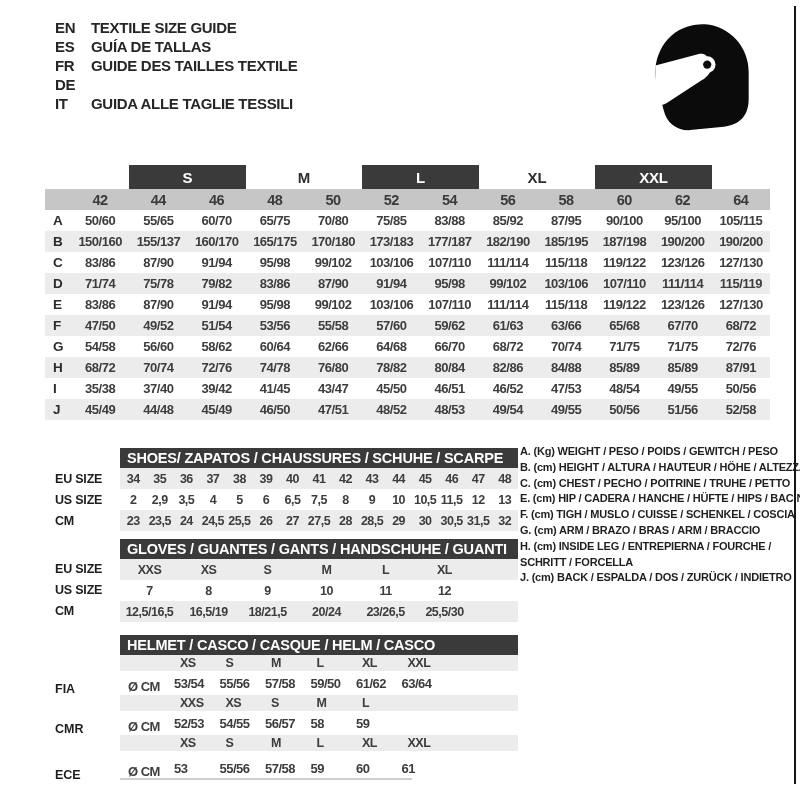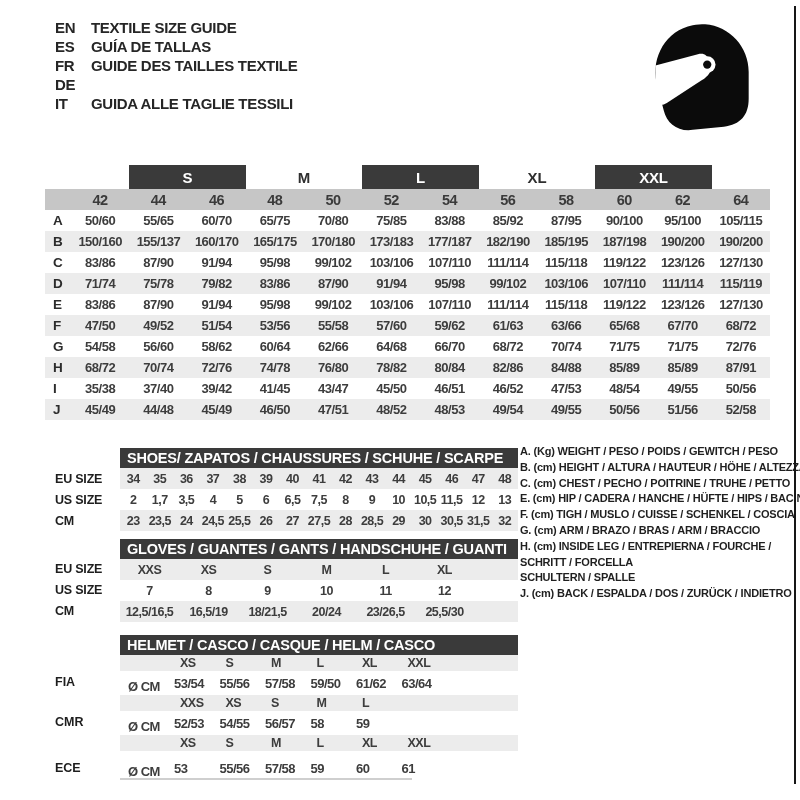--- a/index.html
+++ b/index.html
@@ -52,21 +52,21 @@
   .h-sizes{height:16px;background:var(--stripe);}
   .h-vals{height:24px;}
   .h-vals.gap{margin-top:5px;}
   .helmet-cols .cell{justify-content:flex-start;padding-left:2px;font-size:13px;}
   .h-sizes .cell{padding-left:8px;font-size:12.5px;}
   .h-unit{padding-left:8px !important;font-size:13px;margin-top:7px;}
 
   
   .sidelabs{left:55px;width:62px;}
   .sidelab{height:21px;display:flex;align-items:center;font-size:12.5px;color:#1e1e1e;letter-spacing:-0.2px;}
-  .h-lab{position:absolute;left:0;height:24px;display:flex;align-items:center;font-size:12.5px;color:#1e1e1e;}
+  .h-lab{position:absolute;left:0;height:24px;display:flex;align-items:center;font-size:12.5px;color:#1e1e1e;margin-top:7px;}
 
   
   .legend{left:520px;top:444px;width:268px;}
   .leg-line{font-size:11px;line-height:15.8px;white-space:nowrap;color:#1f1f1f;letter-spacing:-0.2px;}
 
   
   .vline{left:794px;top:6px;width:2px;height:778px;background:#161616;}
   .bline{left:120px;top:778px;width:292px;height:2px;background:#cfcfcf;}
 </style>
 </head>
@@ -295,21 +295,21 @@
         <div class="cell">42</div>
         <div class="cell">43</div>
         <div class="cell">44</div>
         <div class="cell">45</div>
         <div class="cell">46</div>
         <div class="cell">47</div>
         <div class="cell">48</div>
       </div>
       <div class="srow shoes-cols">
         <div class="cell">2</div>
-        <div class="cell">1,7</div>
+        <div class="cell">2,9</div>
         <div class="cell">3,5</div>
         <div class="cell">4</div>
         <div class="cell">5</div>
         <div class="cell">6</div>
         <div class="cell">6,5</div>
         <div class="cell">7,5</div>
         <div class="cell">8</div>
         <div class="cell">9</div>
         <div class="cell">10</div>
         <div class="cell">10,5</div>
@@ -459,21 +459,20 @@
       <div class="leg-line">F. (cm) TIGH / MUSLO / CUISSE / SCHENKEL / COSCIA</div>
     </div>
     <div>
       <div class="leg-line">G. (cm) ARM  / BRAZO / BRAS / ARM / BRACCIO</div>
     </div>
     <div>
       <div class="leg-line">H. (cm) INSIDE LEG / ENTREPIERNA / FOURCHE /</div>
       <div class="leg-line">SCHRITT / FORCELLA</div>
     </div>
     <div>
-      <div class="leg-line">SCHULTERN / SPALLE</div>
     </div>
     <div>
       <div class="leg-line">J. (cm) BACK / ESPALDA / DOS / ZURÜCK / INDIETRO</div>
     </div>
   </div>
 
 <div class="abs vline"></div>
 <div class="abs bline"></div>
 
 </body></html>

